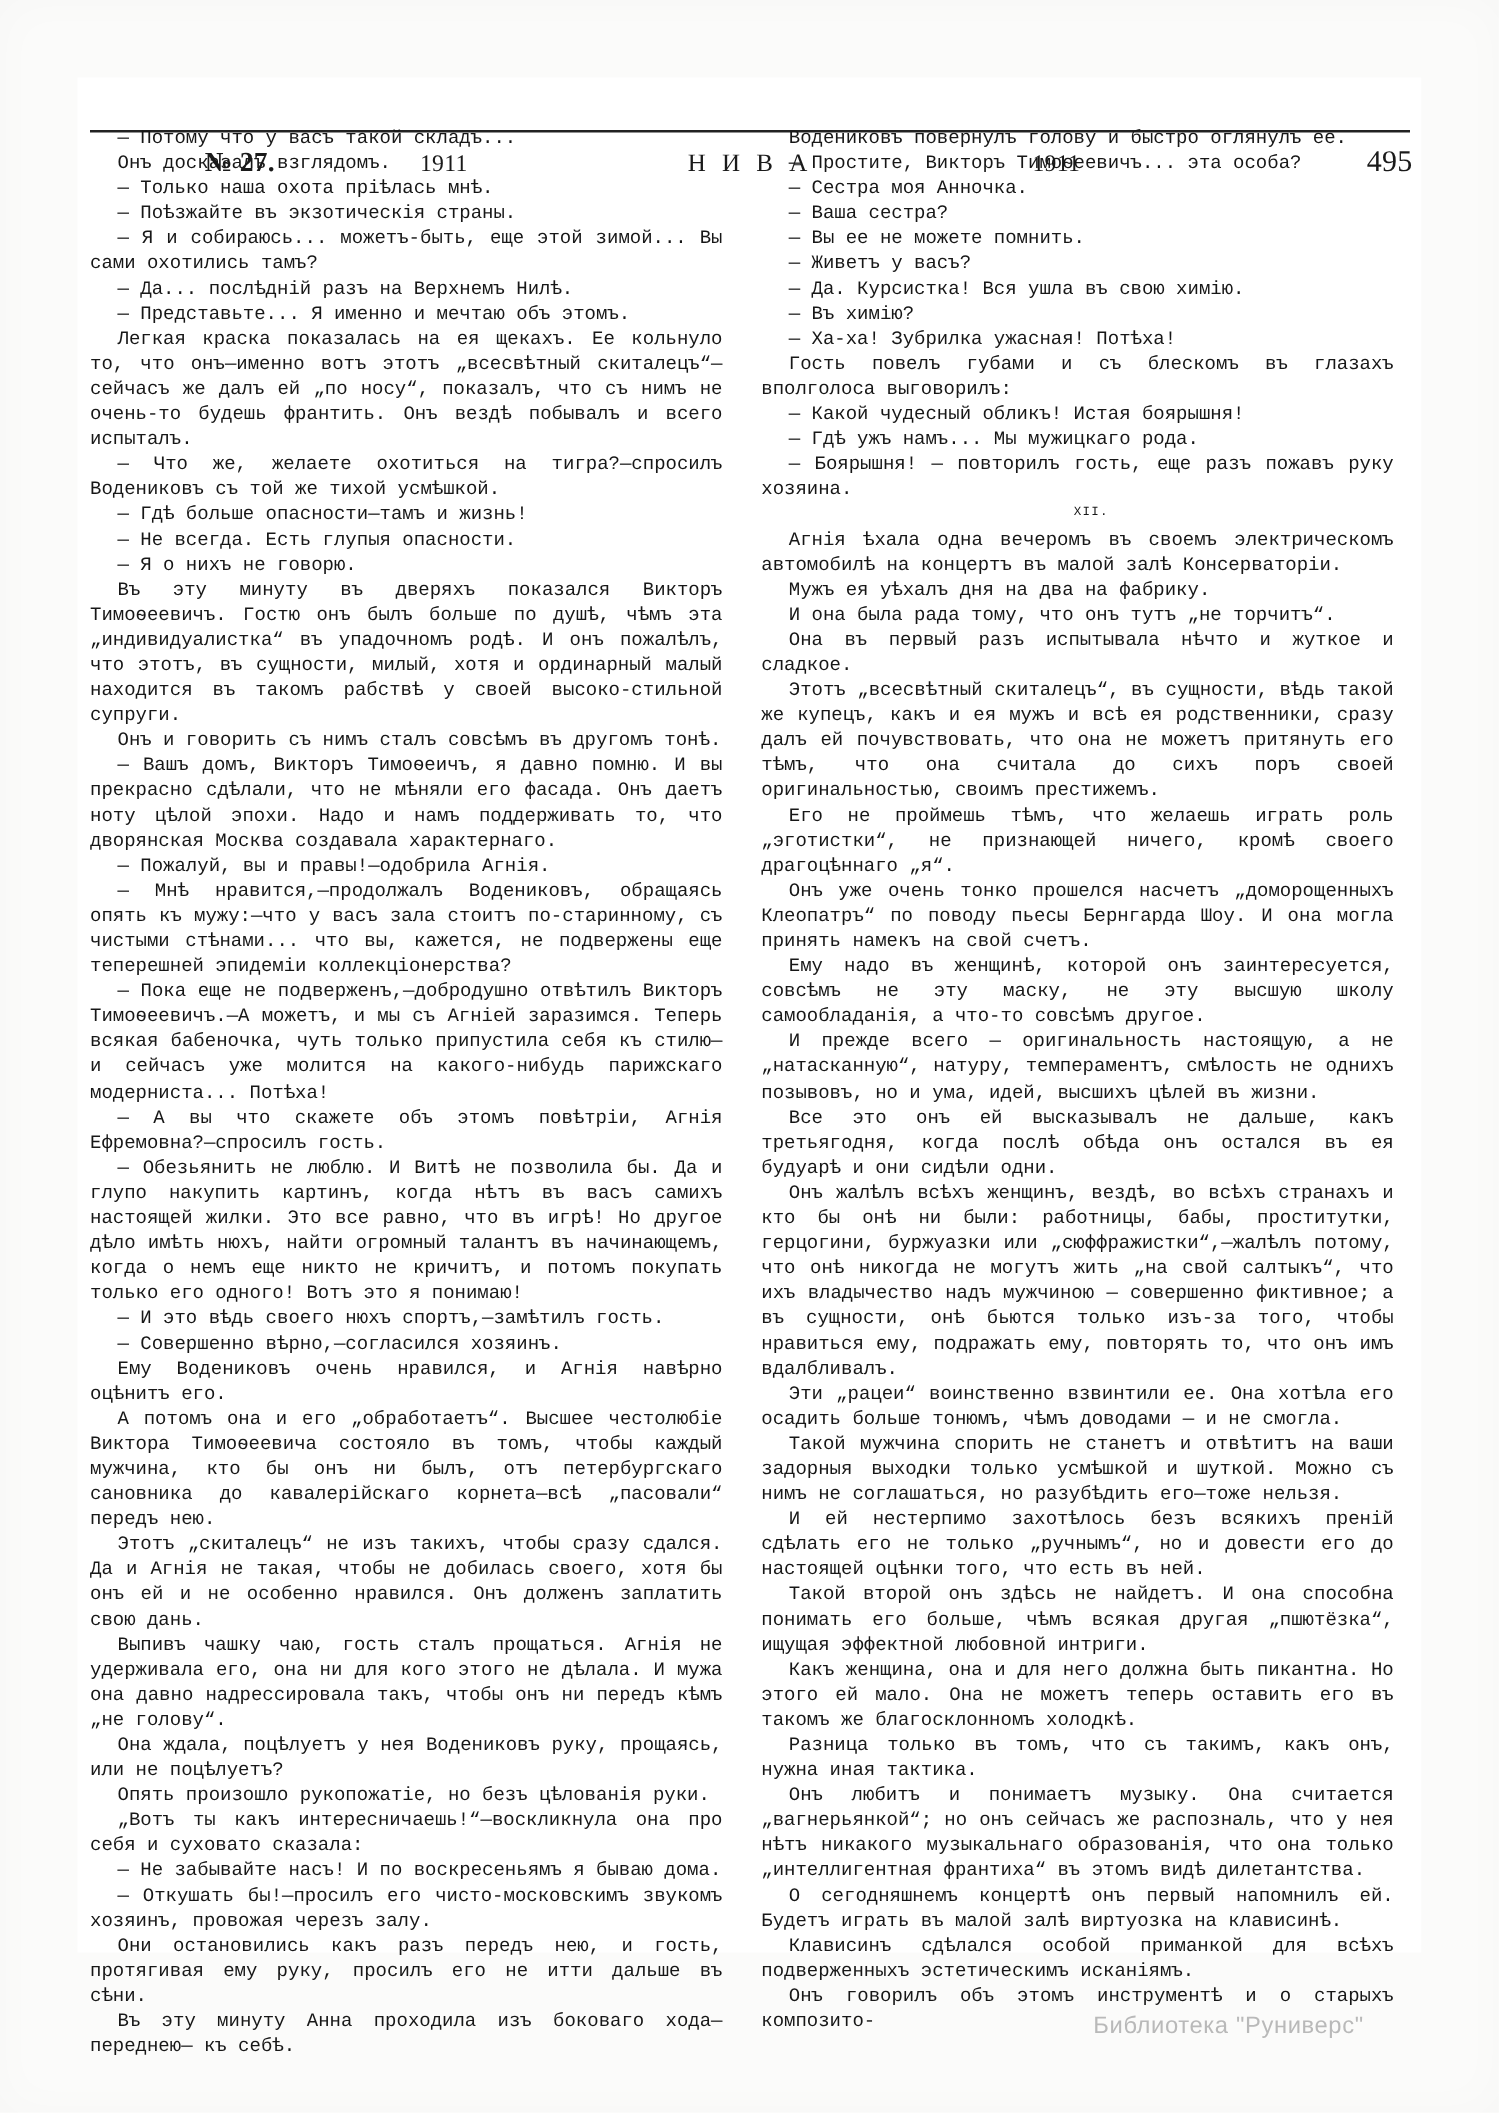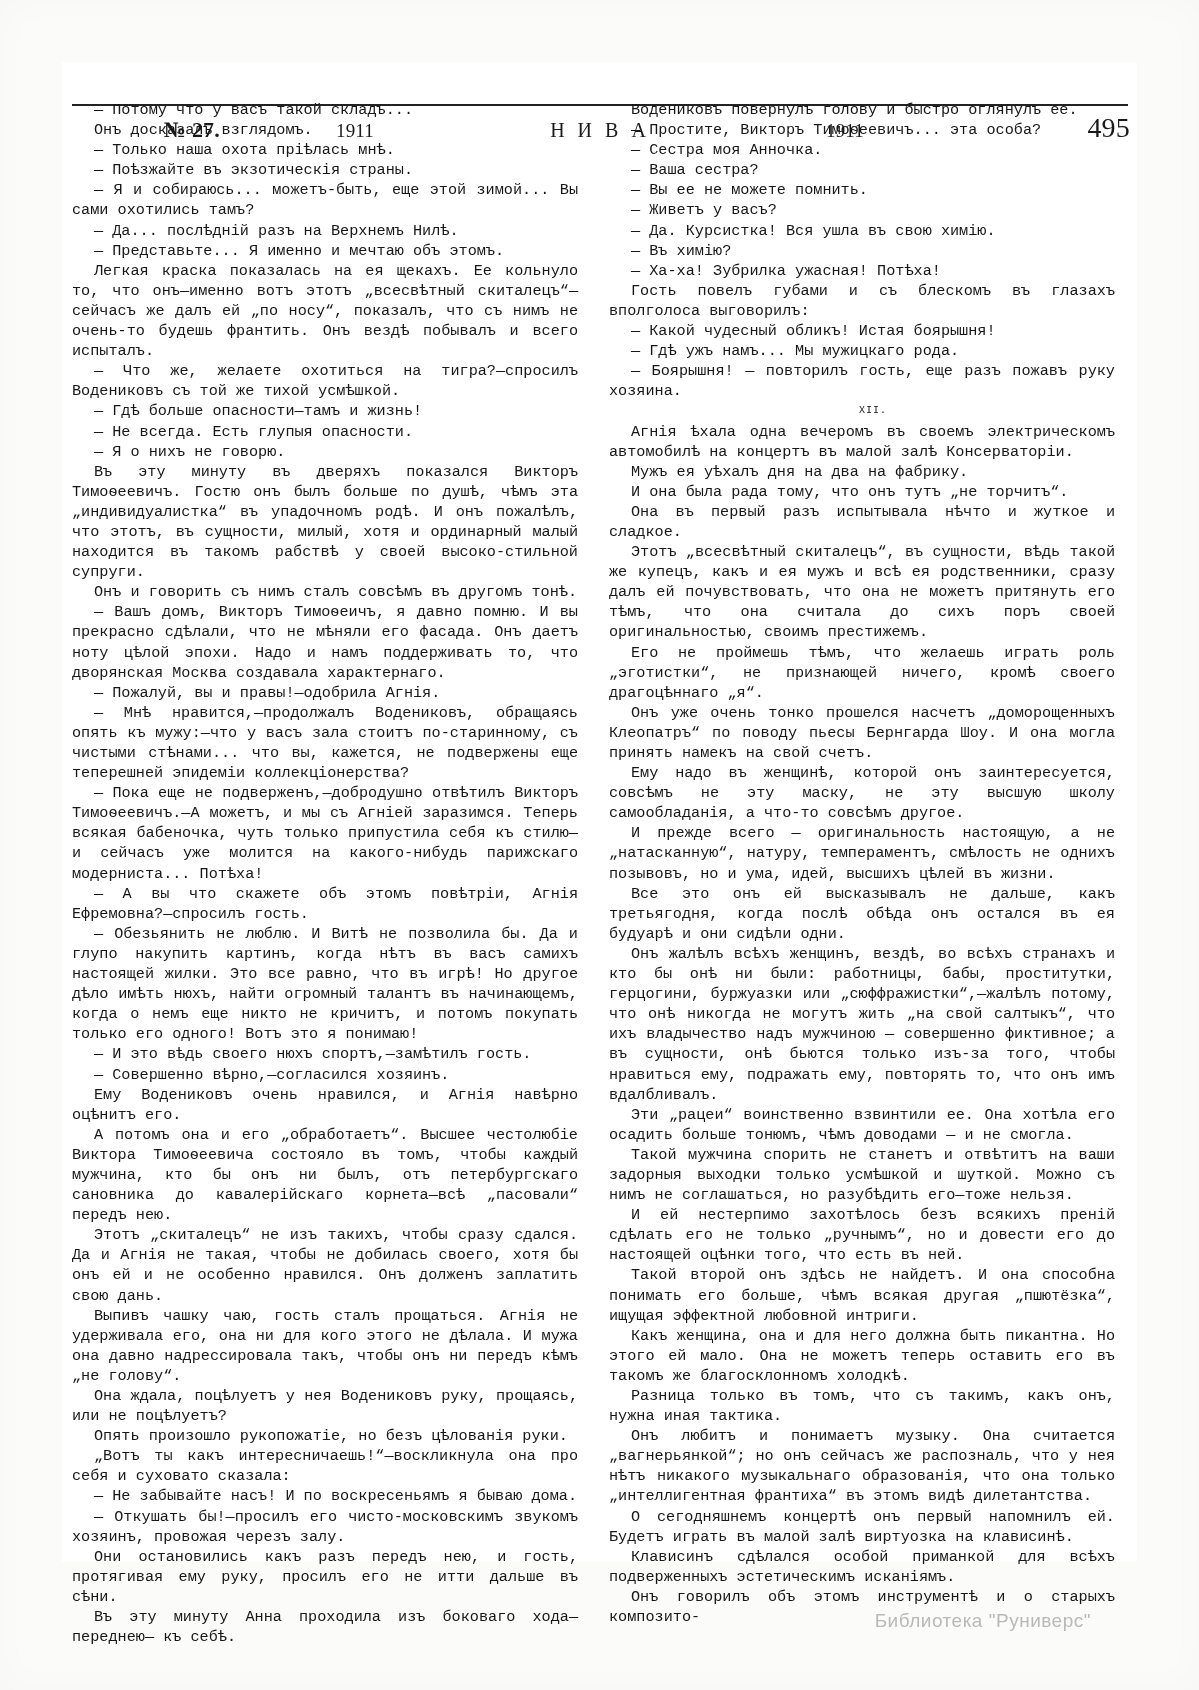--- a/index.html
+++ b/index.html
@@ -63,21 +63,21 @@
     font-weight: normal;
     width: 220px;
     text-align: center;
   }
   .hdr-year-right {
     font-size: 19px;
     width: 190px;
     text-align: center;
   }
   .hdr-page {
-    font-size: 28px;
+    font-size: 24px;
     width: 150px;
     text-align: right;
   }
   .rule {
     position: absolute;
     left: 72px;
     top: 104px;
     width: 1056px;
     height: 2px;
     background: #222;

